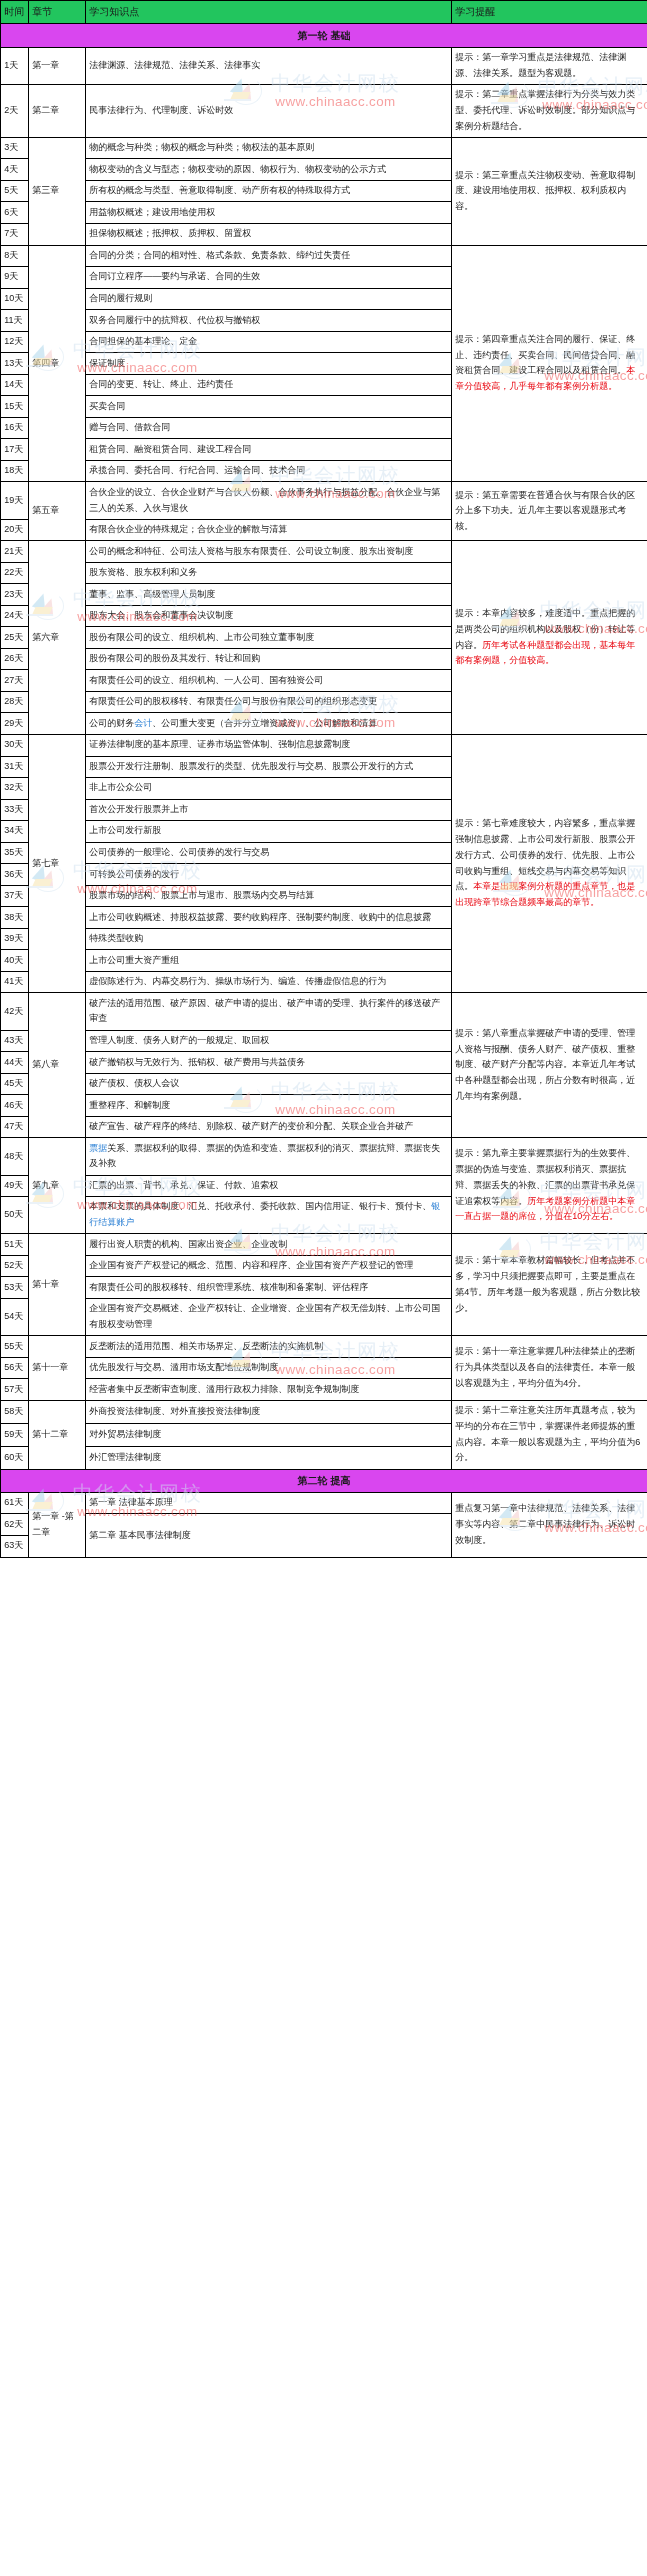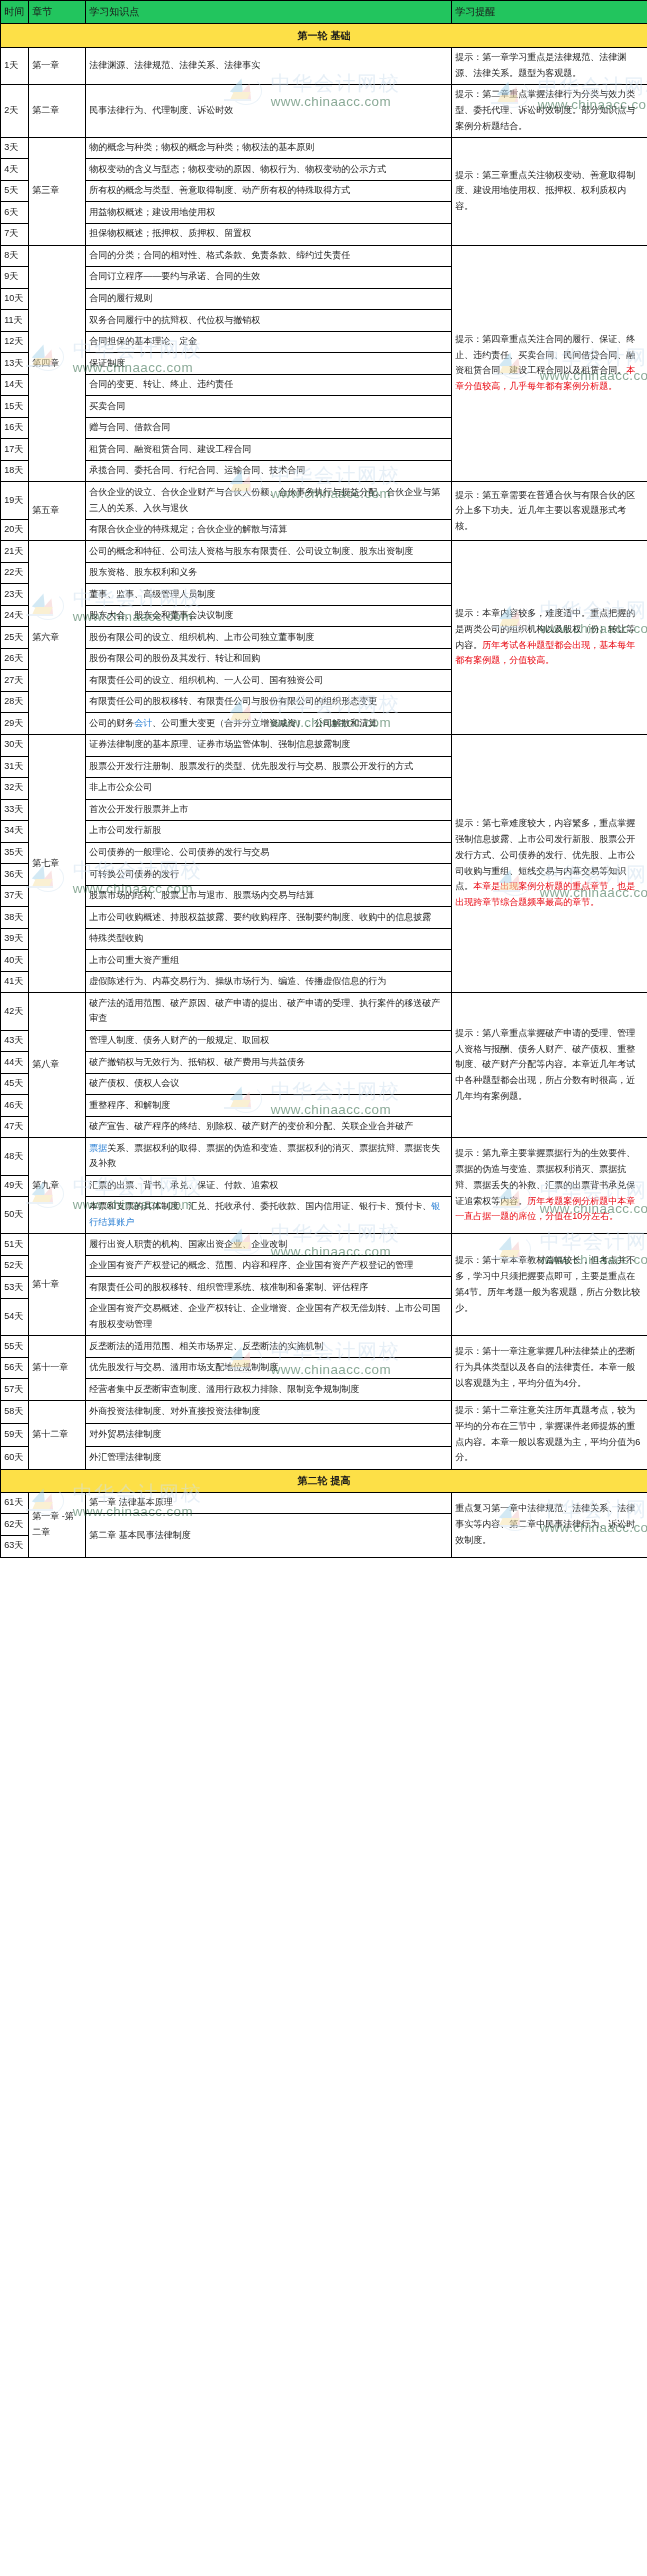--- a/index.html
+++ b/index.html
@@ -35,21 +35,21 @@
   col.c-tip   { width: 196px; }
 
   thead th {
     background: #22c55e;
     font-size: 10px;
     height: 20.5px;
     padding: 1.6px 4px;
     vertical-align: middle;
   }
   tr.section-row td {
-    background: #fde047;
+    background: #d946ef;
     text-align: center;
     font-size: 10px;
     font-weight: bold;
     height: 20.5px;
     padding: 2.4px;
   }
   td.time-cell { font-size: 9px; padding-left: 2.4px; vertical-align: middle; }
   td.chap-cell { font-size: 9px; text-align: left; padding-left: 3.2px; vertical-align: middle; }
   td.know-cell { font-size: 9px; vertical-align: middle; }
   td.tip-cell  { font-size: 9px; vertical-align: top; padding-top: 3.2px; line-height: 1.85; }
@@ -67,24 +67,25 @@
   }
   .wm .wm-text {
     color: #cfe0ef;
     font-size: 20px;
     letter-spacing: 1.6px;
     font-family: "Liberation Sans", sans-serif;
     white-space: nowrap;
     line-height: 1.05;
   }
   .wm .wm-url {
-    color: #14532d;
+    color: #ef4444;
     font-size: 13.4px;
     letter-spacing: 0.4px;
     white-space: nowrap;
+    text-align: center;
   }
   .wm-logo {
     position: relative;
     width: 36px; height: 32px;
     display: inline-block;
     vertical-align: middle;
     margin-right: 4.7px;
   }
   .wm-logo i {
     position: absolute;

